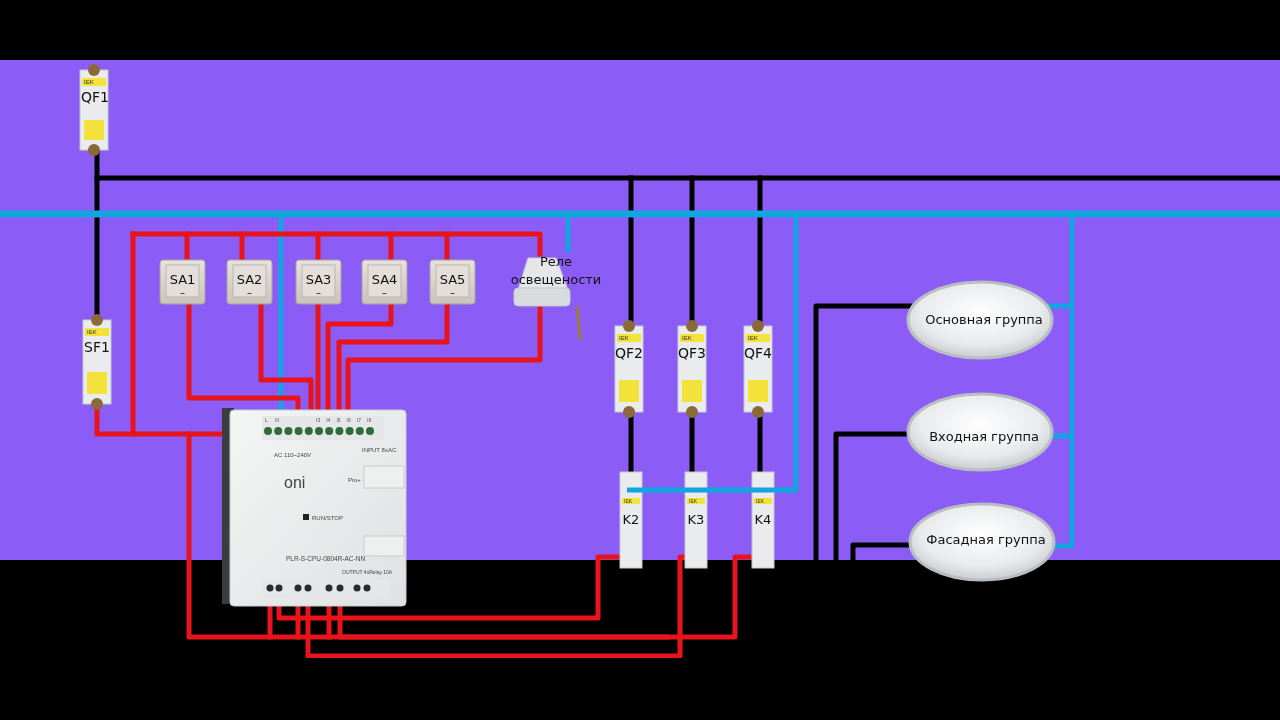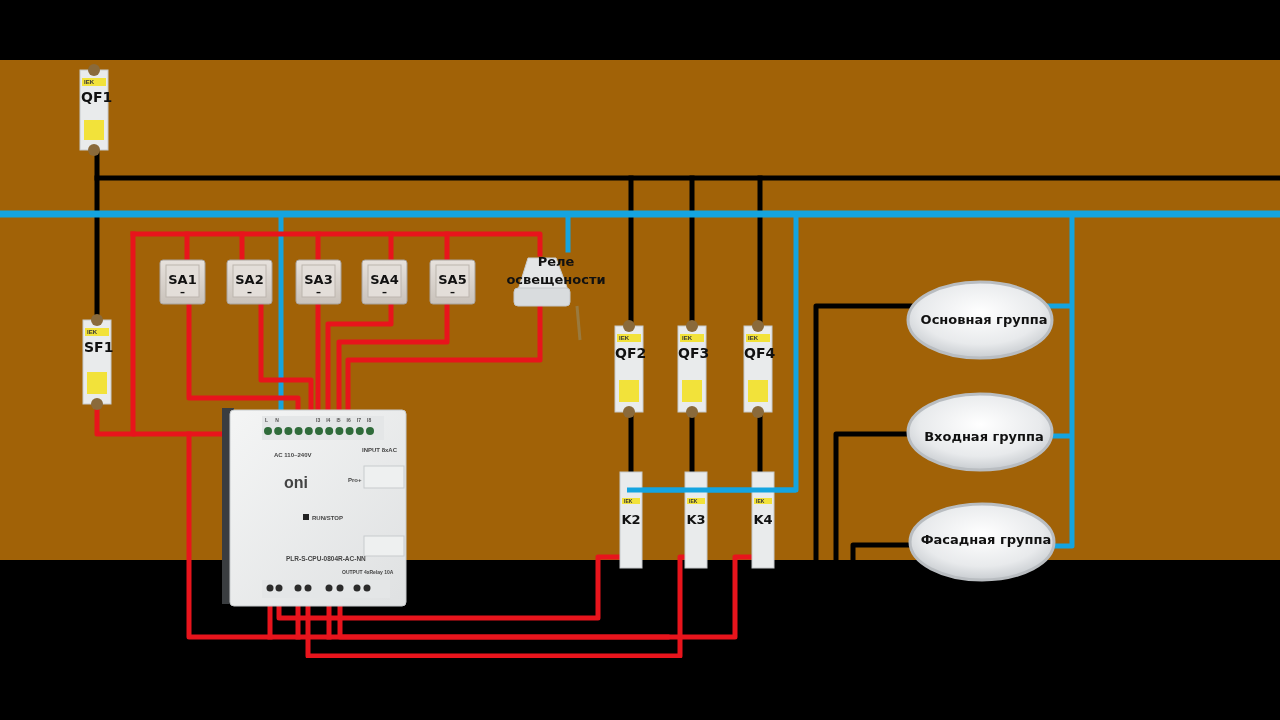--- a/index.html
+++ b/index.html
@@ -1,18 +1,18 @@
 <!DOCTYPE html>
 <html><head>
 <meta charset="utf-8">
 <style>
   html, body { margin:0; padding:0; }
   body { width:1280px; height:720px; background:#000; position:relative; overflow:hidden;
          font-family:"Liberation Sans", sans-serif; }
-  #canvas { position:absolute; left:0; top:60px; width:1280px; height:500px; background:#a16207;font-weight:bold; }
+  #canvas { position:absolute; left:0; top:60px; width:1280px; height:500px; background:#8b5cf6; }
   svg { position:absolute; left:0; top:0; }
   .lbl { font-family:"DejaVu Sans", sans-serif; fill:#111; }
 </style>
 </head>
 <body>
 
 <div id="canvas">
 <svg width="1280" height="598" viewBox="0 60 1280 598">
   <defs>
     <radialGradient id="lampGrad" cx="50%" cy="40%" r="60%">

